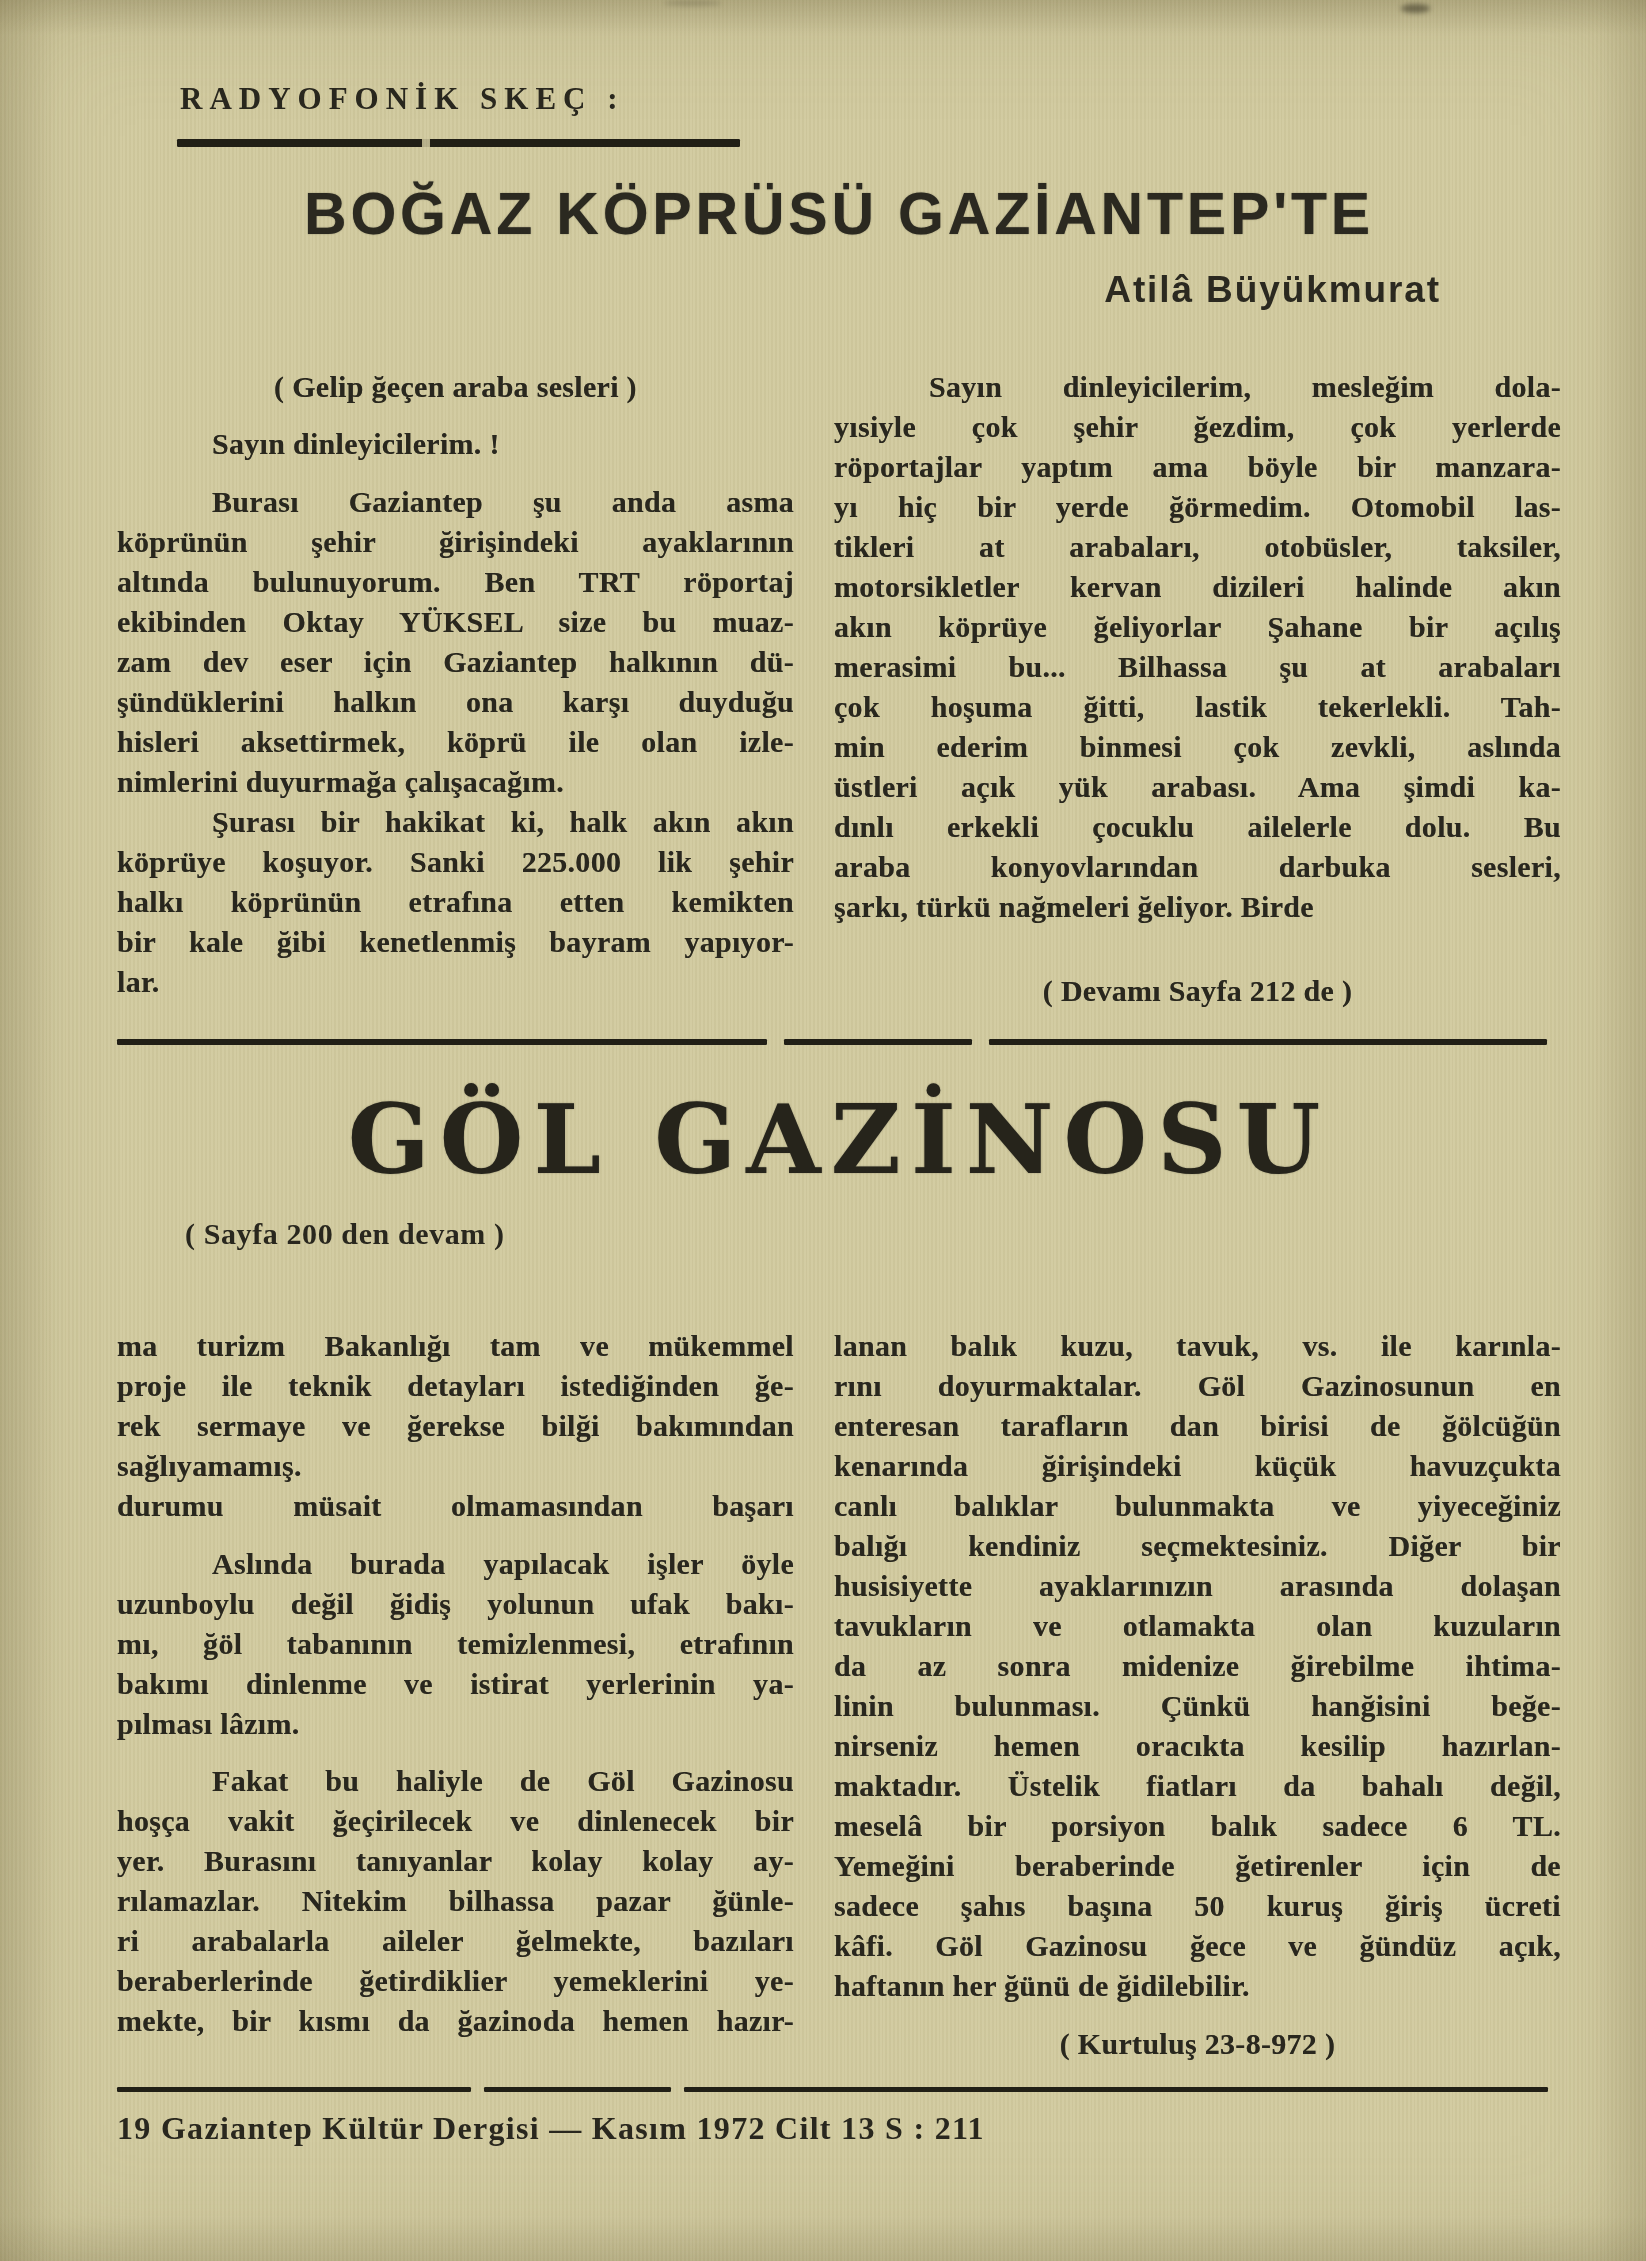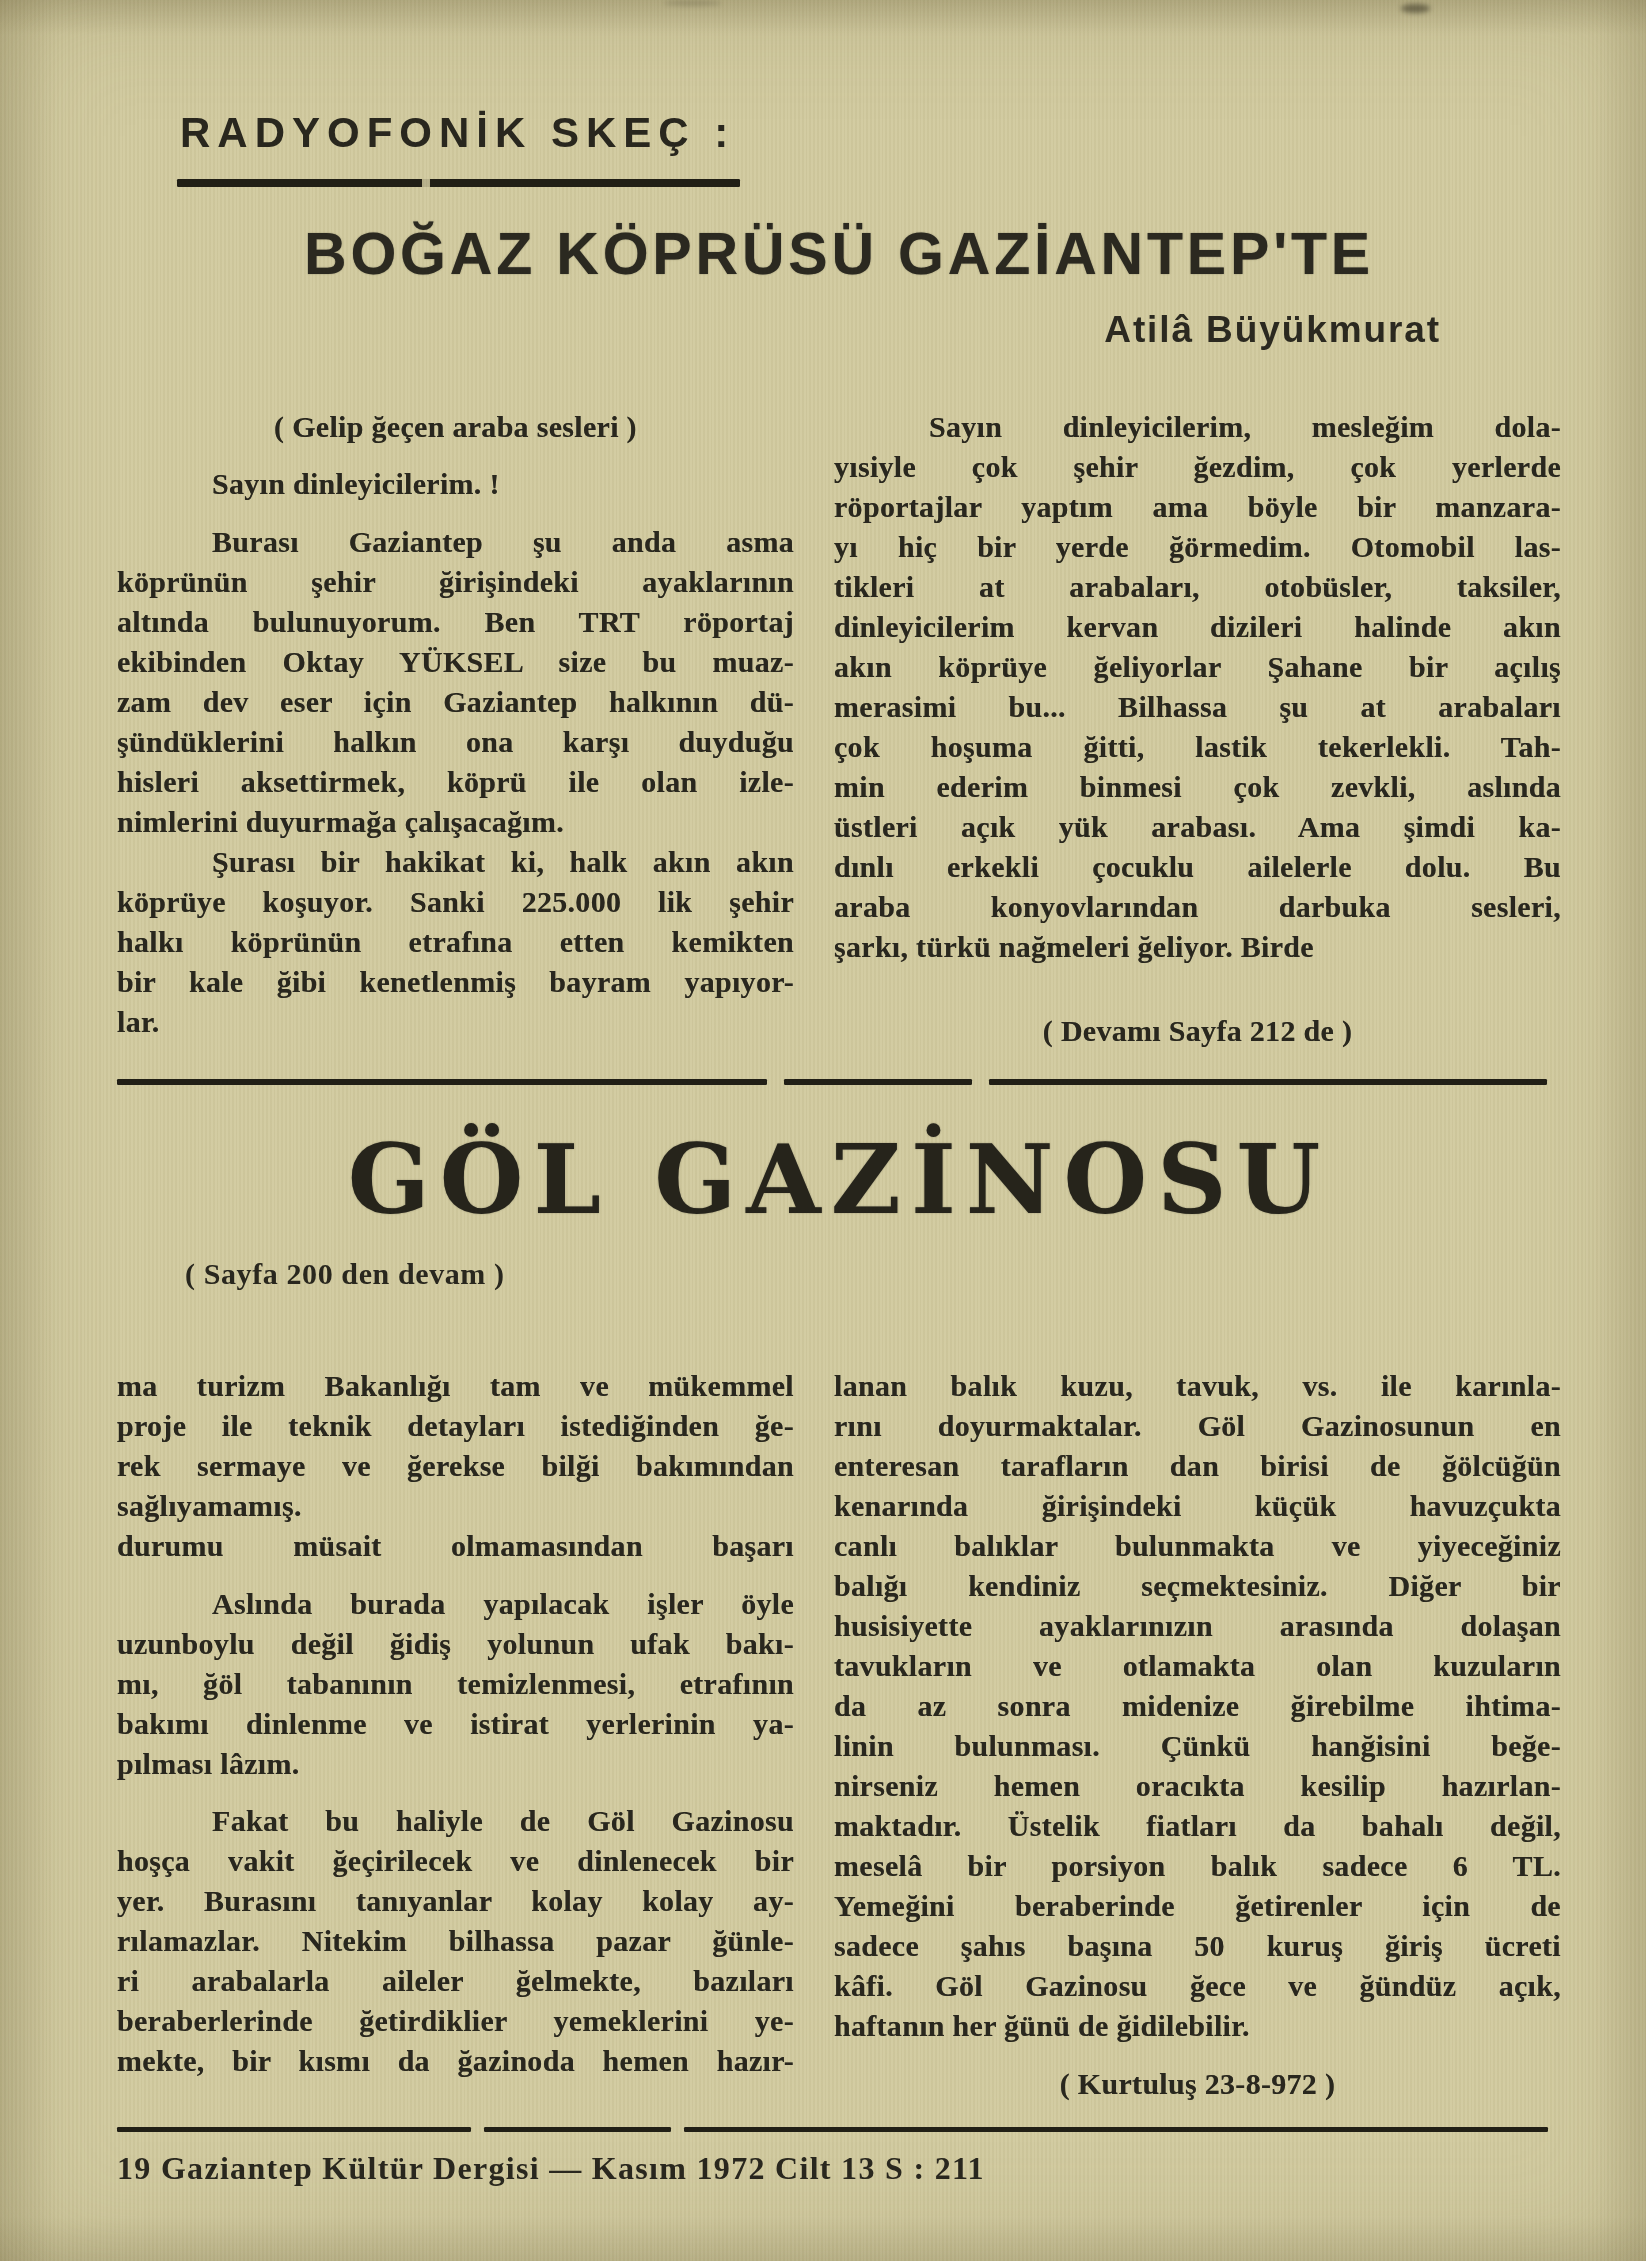--- a/index.html
+++ b/index.html
@@ -15,26 +15,25 @@
       linear-gradient(270deg, rgba(92,82,48,.12) 0, rgba(92,82,48,0) 51px);
     box-shadow: inset 0 0 114px rgba(110,98,55,.25);
     overflow:hidden;
     color:#29271e;
     font-family:"Liberation Serif", serif;
   }
   .content{padding:81px 85px 0 117px;}
 
   .kicker{
     margin-left:63px;
-    font-family:Liberation Sans, sans-serif;
-    font-weight:bold;
-    font-size:42px;
+    font-family:Liberation Serif, serif;
+    font-weight:bold;
+    font-size:31px;
     letter-spacing:7px;
     white-space:nowrap;
-    margin-top:28px;
   }
   .kicker-rule{
     margin:21.5px 0 0 60px;
     width:563px;height:8.2px;
     background:linear-gradient(90deg,#211f16 0 43.5%, rgba(33,31,22,.15) 43.5% 45%, #211f16 45% 100%);
     border-radius:1.3px;
   }
   .main-title{
     margin:29px 0 0 0;
     text-align:center;
@@ -161,21 +160,21 @@
           <div class="line">bir kale ğibi kenetlenmiş bayram yapıyor-</div>
           <div class="line last">lar.</div>
         </div>
       <div class="col right">
 
       <div class="line first">Sayın dinleyicilerim, mesleğim dola-</div>
           <div class="line">yısiyle çok şehir ğezdim, çok yerlerde</div>
           <div class="line">röportajlar yaptım ama böyle bir manzara-</div>
           <div class="line">yı hiç bir yerde ğörmedim. Otomobil las-</div>
           <div class="line">tikleri at arabaları, otobüsler, taksiler,</div>
-          <div class="line">dinleyicilerim kervan dizileri halinde akın</div>
+          <div class="line">motorsikletler kervan dizileri halinde akın</div>
           <div class="line">akın köprüye ğeliyorlar  Şahane bir açılış</div>
           <div class="line">merasimi bu... Bilhassa şu at arabaları</div>
           <div class="line">çok hoşuma ğitti, lastik tekerlekli. Tah-</div>
           <div class="line">min ederim binmesi çok zevkli, aslında</div>
           <div class="line">üstleri açık yük arabası. Ama şimdi ka-</div>
           <div class="line">dınlı erkekli çocuklu ailelerle dolu. Bu</div>
           <div class="line">araba konyovlarından darbuka sesleri,</div>
           <div class="line last">şarkı, türkü nağmeleri ğeliyor. Birde</div>
           <div class="line center gap2">( Devamı Sayfa 212 de )</div>
         </div>

